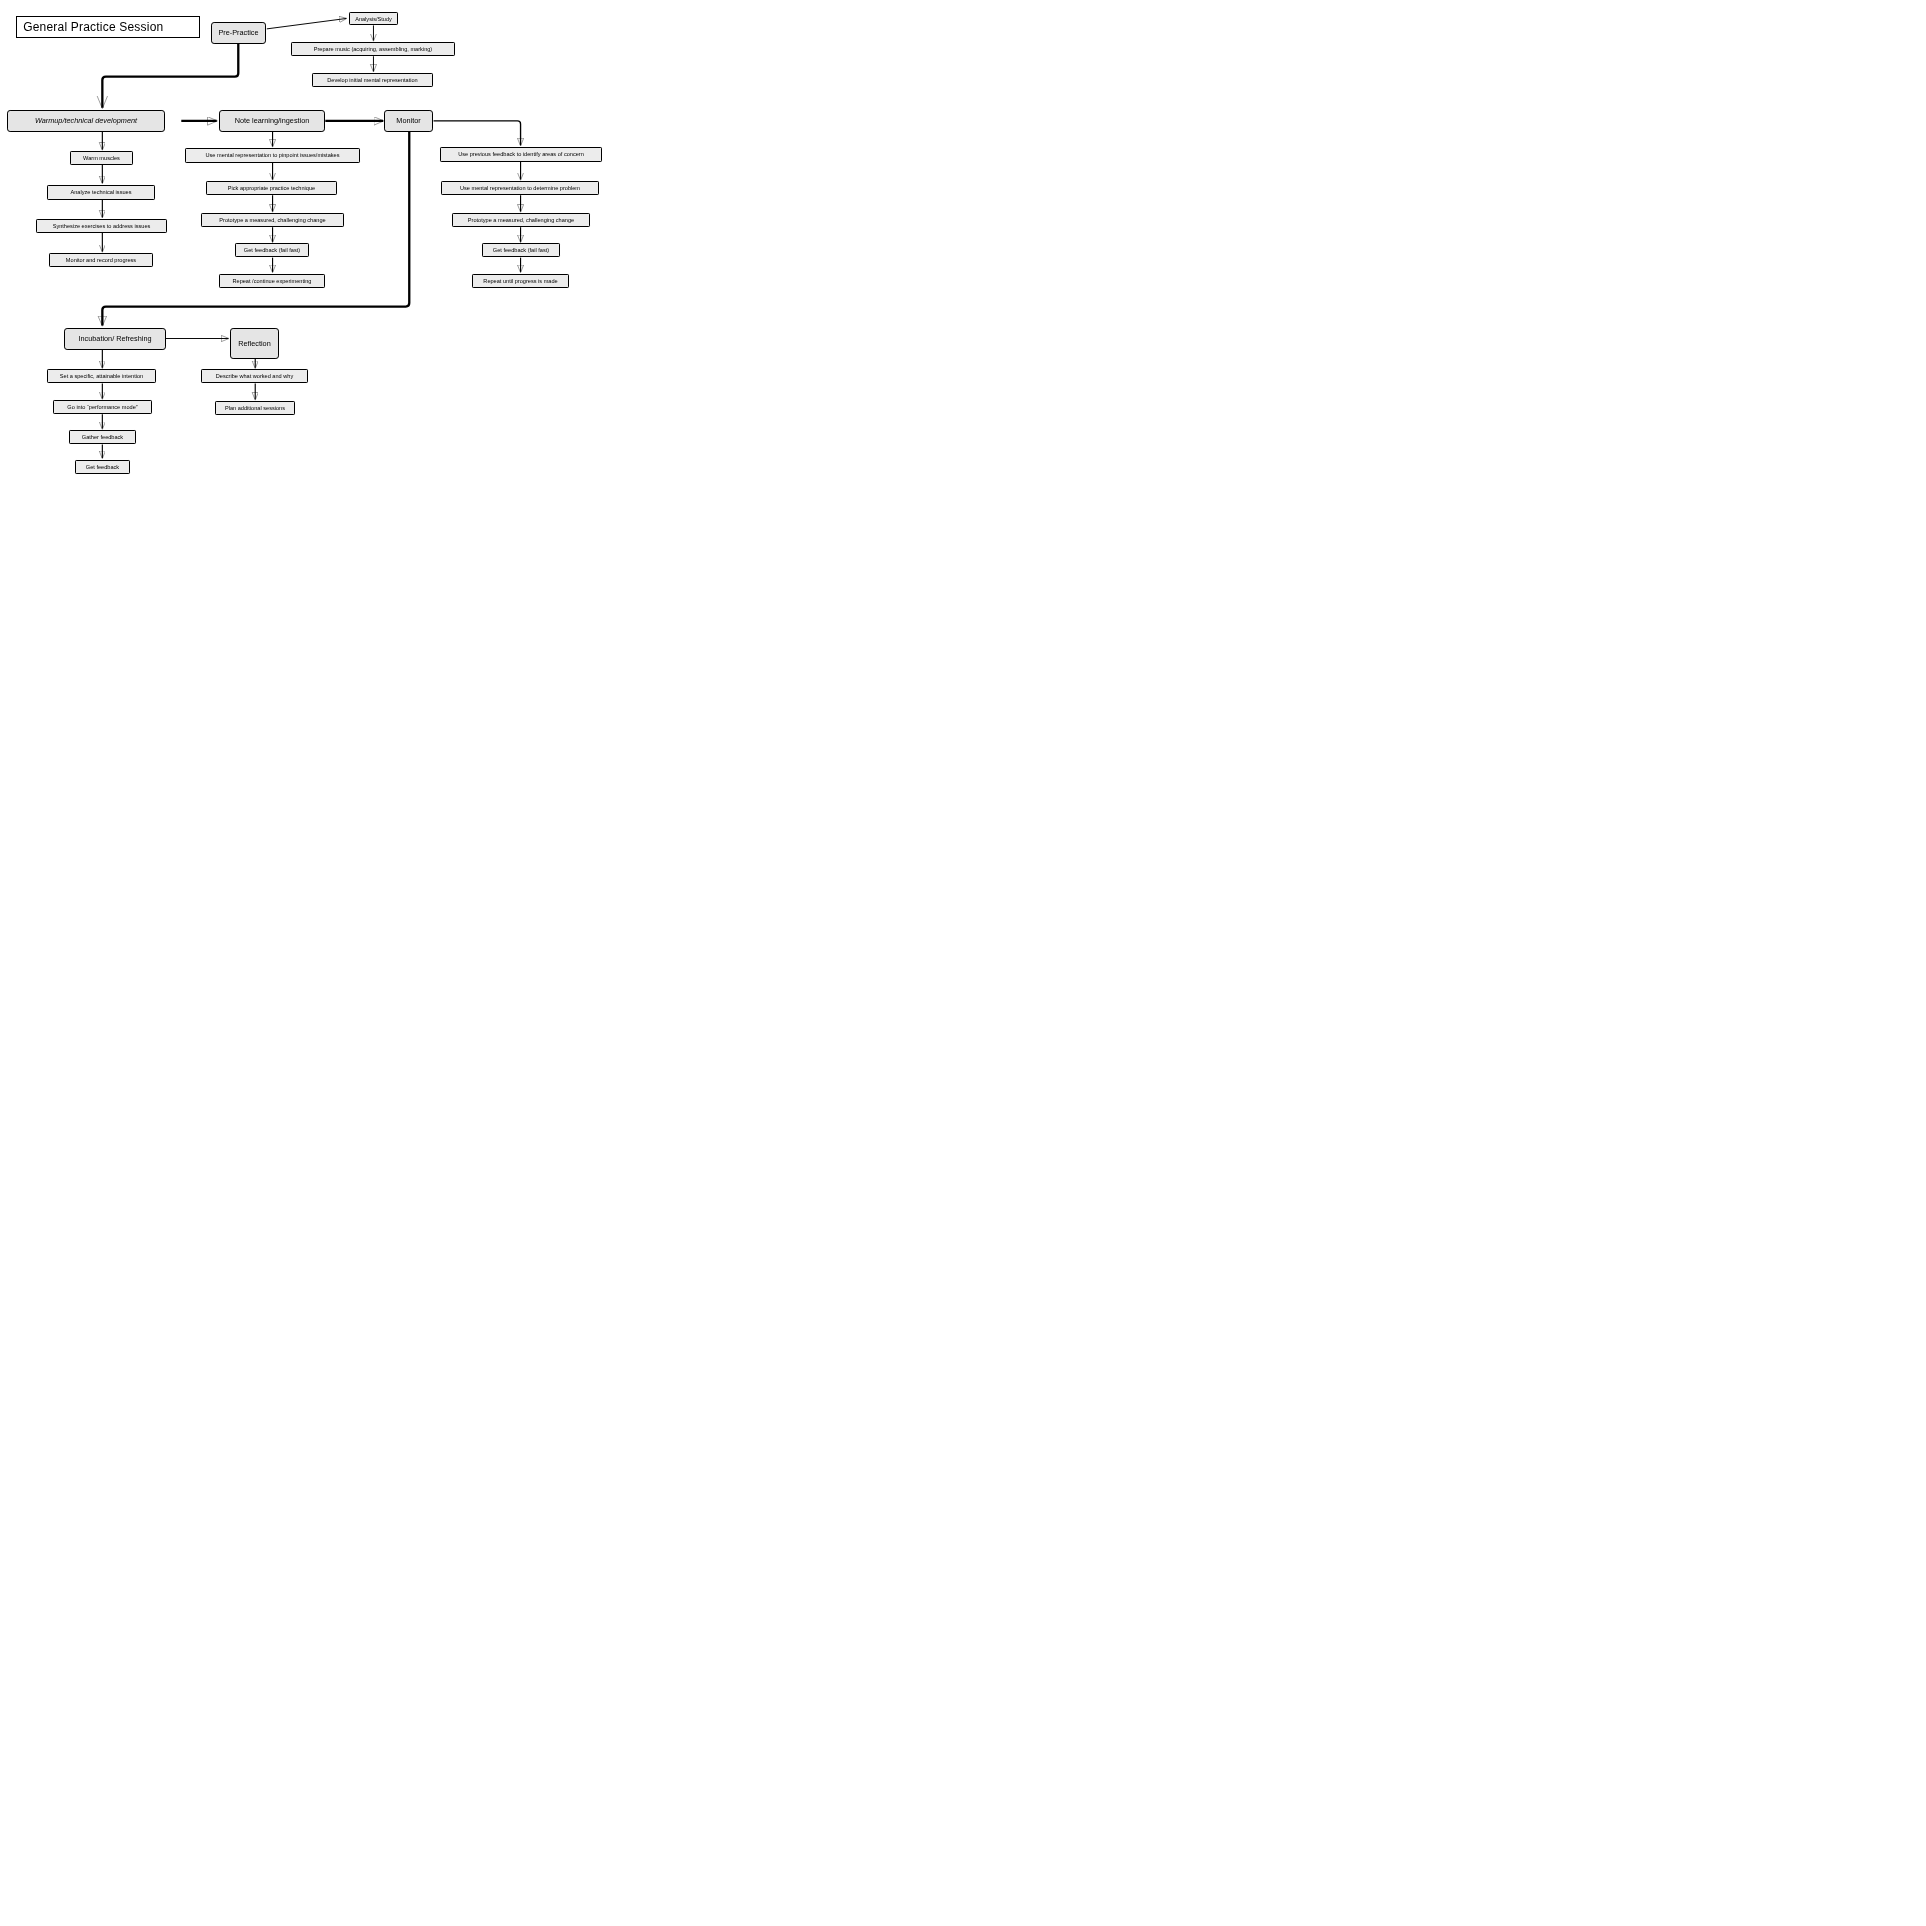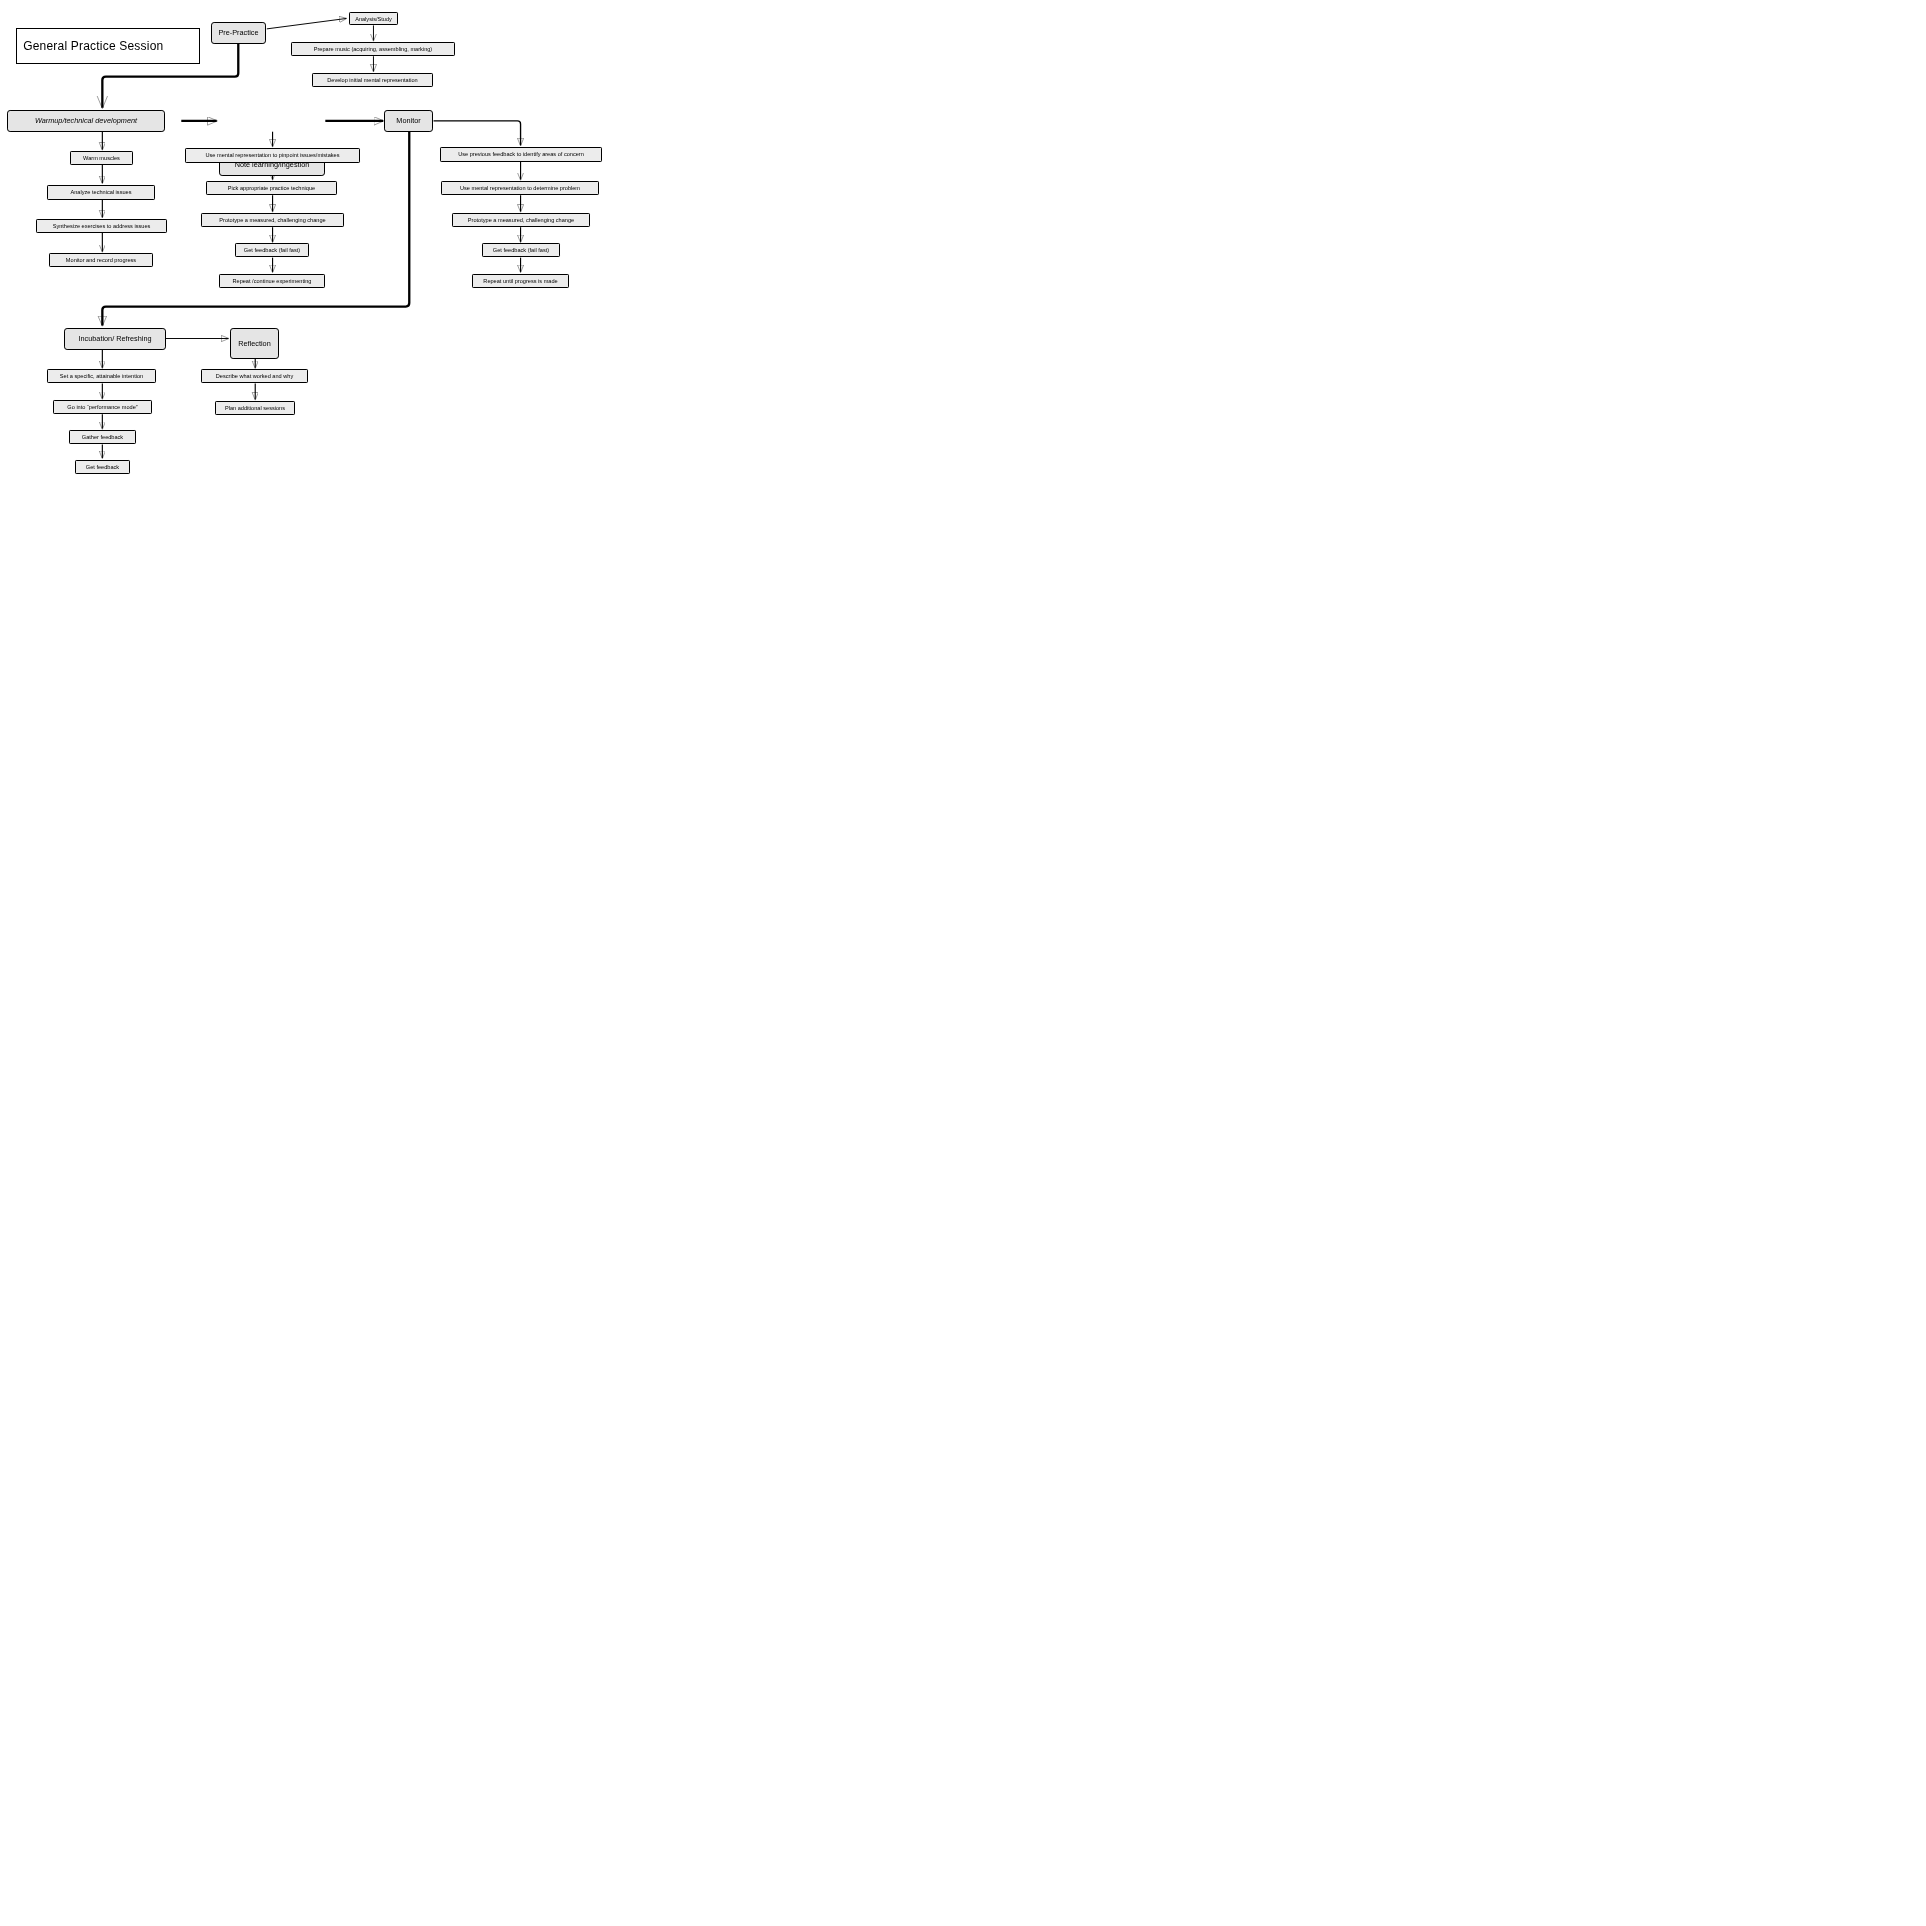--- a/index.html
+++ b/index.html
@@ -104,25 +104,25 @@
     <path d="M265,908 L265,955" stroke-width="3" marker-end="url(#arrMd)"></path>
     <path d="M265,996 L265,1035" stroke-width="3" marker-end="url(#arrMd)"></path>
     <path d="M265,1076 L265,1113" stroke-width="3" marker-end="url(#arrMd)"></path>
     <path d="M265,1154 L265,1189" stroke-width="3" marker-end="url(#arrMd)"></path>
 
     <path d="M395,879 L592,879" stroke-width="2.5" marker-end="url(#arrMd)"></path>
     <path d="M662,907 L662,955" stroke-width="3" marker-end="url(#arrMd)"></path>
     <path d="M662,996 L662,1037" stroke-width="3" marker-end="url(#arrMd)"></path>
   </svg>
 
-  <div class="node title-box" style="left:16px; top:28px; width:184px; height:36px;">General Practice Session</div>
+  <div class="node title-box" style="left:16px; top:16px; width:184px; height:22px;">General Practice Session</div>
 
   <div class="node header" style="left:211px; top:22px; width:55px; height:22px;">Pre-Practice</div>
   <div class="node header" style="left:7px; top:110px; width:158px; height:21.6px;font-style:italic;">Warmup/technical development</div>
-  <div class="node header" style="left:219px; top:110px; width:106px; height:21.6px;margin-top:44px;">Note learning/ingestion</div>
+  <div class="node header" style="left:219px; top:110px; width:106px; height:21.6px;">Note learning/ingestion</div>
   <div class="node header" style="left:384px; top:110px; width:49px; height:21.6px;">Monitor</div>
   <div class="node header" style="left:64px; top:328px; width:102px; height:22px;">Incubation/ Refreshing</div>
   <div class="node header" style="left:230px; top:328px; width:49px; height:31px;">Reflection</div>
 
   <div class="node" style="left:349px; top:12.3px; width:49px; height:13px;">Analysis/Study</div>
   <div class="node" style="left:291px; top:42px; width:164px; height:14.3px;">Prepare music (acquiring, assembling, marking)</div>
   <div class="node" style="left:312px; top:73px; width:121px; height:14.3px;">Develop initial mental representation</div>
 
   <div class="node" style="left:70px; top:151px; width:63px; height:14px;">Warm muscles</div>
   <div class="node" style="left:47px; top:185px; width:108px; height:14.6px;">Analyze technical issues</div>

